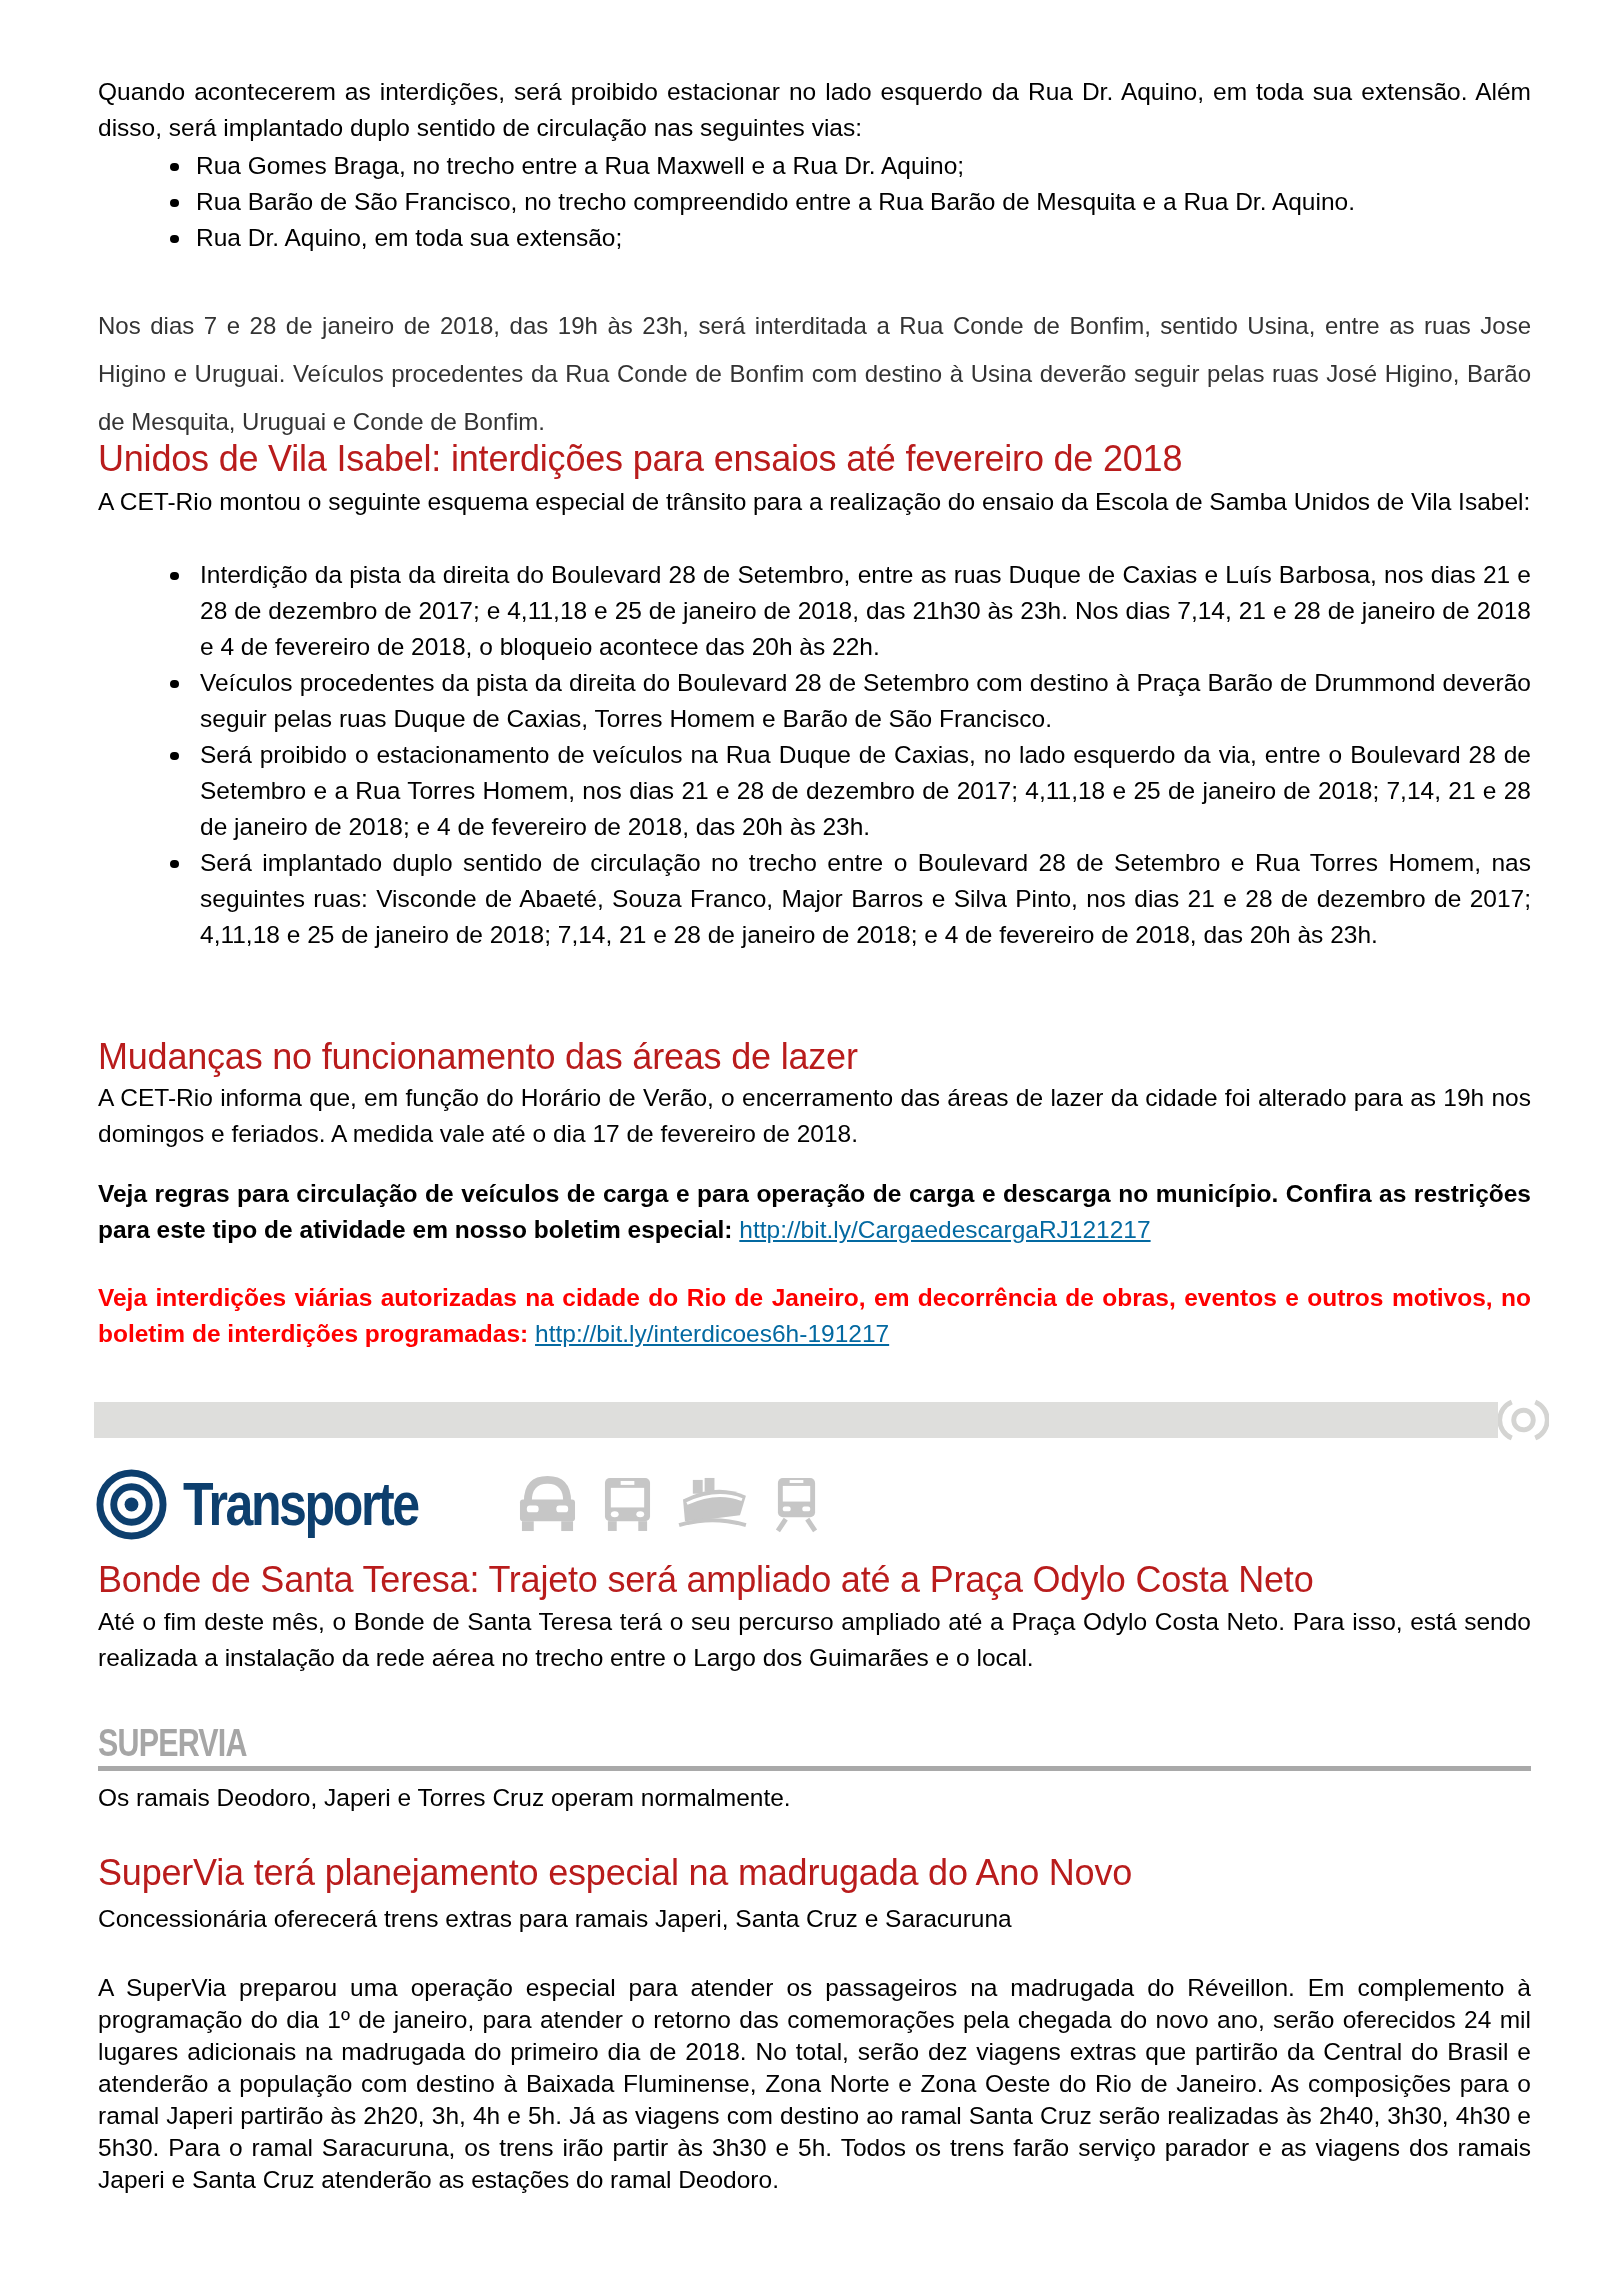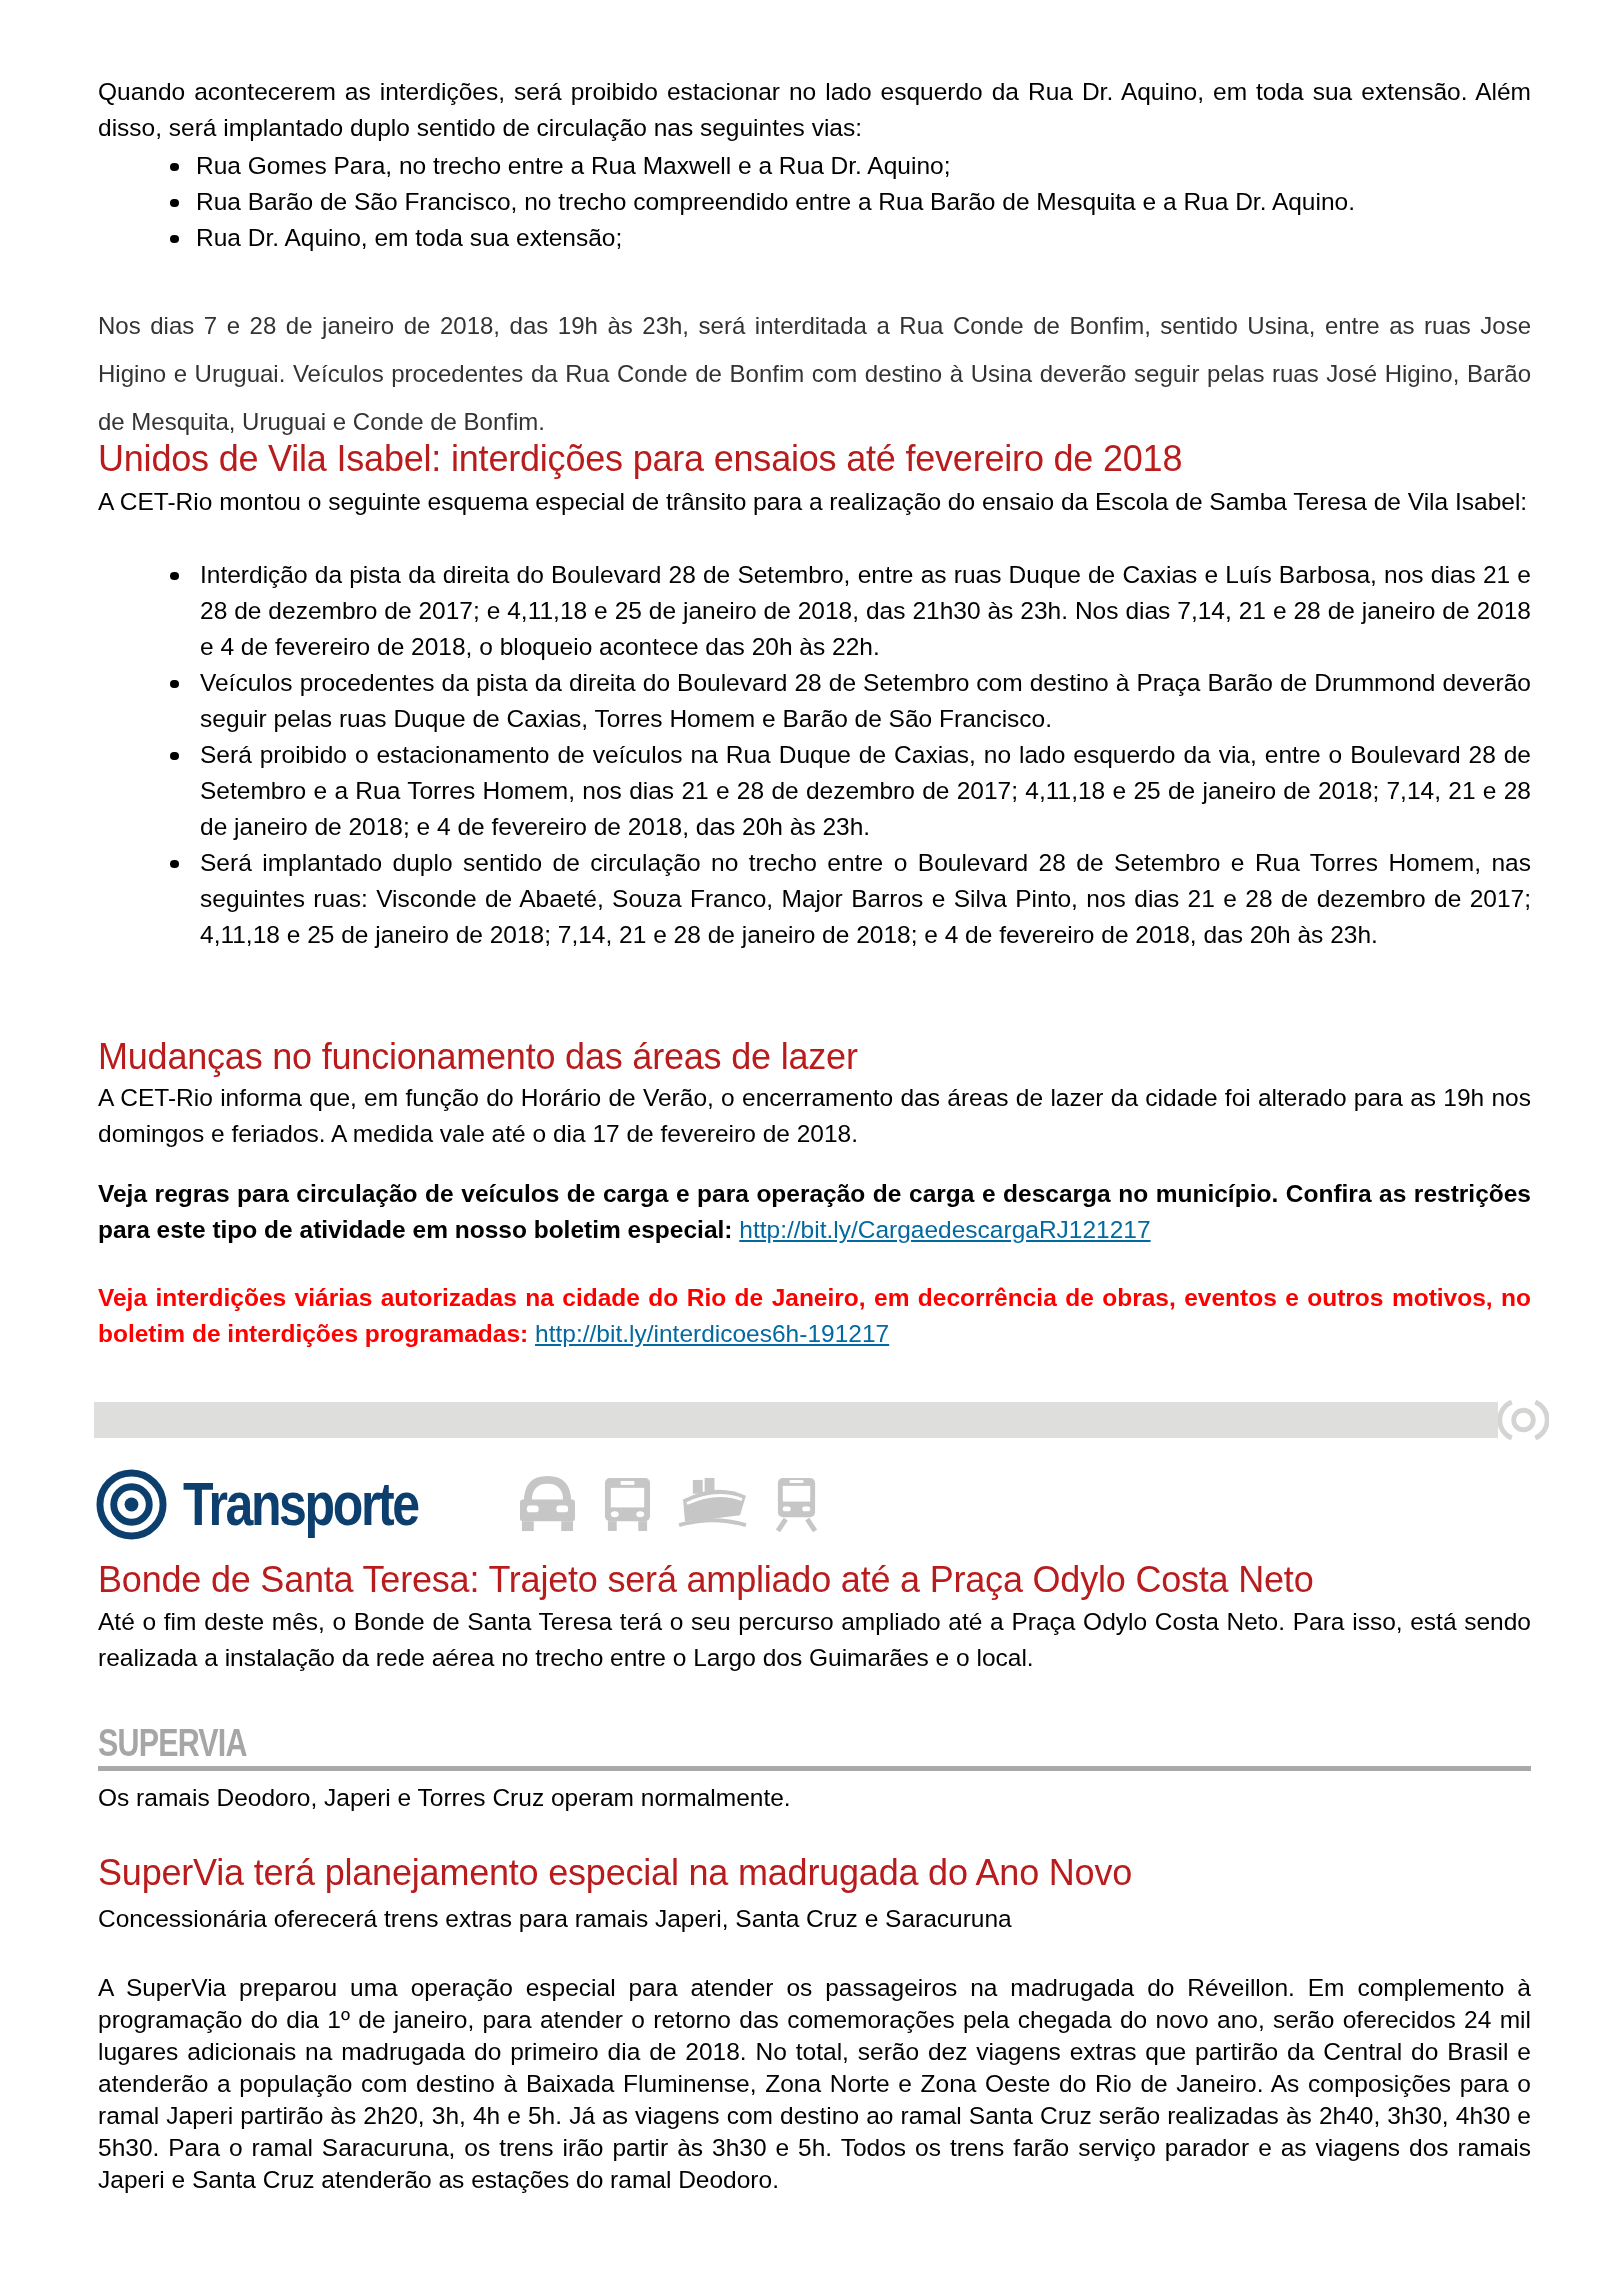--- a/index.html
+++ b/index.html
@@ -48,29 +48,29 @@
   }
   .supervia-rule { height: 4.9px; background: #a9a9a9; width: 1433px; margin-top: 2px; }
 </style>
 </head>
 <body>
 
 <div class="page">
 
   <p class="p" style="position:absolute; top:74px; width:1433px;">Quando acontecerem as interdições, será proibido estacionar no lado esquerdo da Rua Dr. Aquino, em toda sua extensão. Além disso, será implantado duplo sentido de circulação nas seguintes vias:</p>
   <ul class="bl l1" style="position:absolute; top:148px; width:1433px;">
-    <li><span class="dot"></span><span>Rua Gomes Para, no trecho entre a Rua Maxwell e a Rua Dr. Aquino;</span></li>
+    <li><span class="dot"></span><span>Rua Gomes Braga, no trecho entre a Rua Maxwell e a Rua Dr. Aquino;</span></li>
     <li><span class="dot"></span><span>Rua Barão de São Francisco, no trecho compreendido entre a Rua Barão de Mesquita e a Rua Dr. Aquino.</span></li>
     <li><span class="dot"></span><span>Rua Dr. Aquino, em toda sua extensão;</span></li>
   </ul>
 
   <p class="p p-gray" style="position:absolute; top:302px; width:1433px;">Nos dias 7 e 28 de janeiro de 2018, das 19h às 23h, será interditada a Rua Conde de Bonfim, sentido Usina, entre as ruas Jose Higino e Uruguai. Veículos procedentes da Rua Conde de Bonfim com destino à Usina deverão seguir pelas ruas José Higino, Barão de Mesquita, Uruguai e Conde de Bonfim.</p>
 
   <h2 class="h" style="position:absolute; top:437px; width:1433px;">Unidos de Vila Isabel: interdições para ensaios até fevereiro de 2018</h2>
-  <p class="p" style="position:absolute; top:484px; width:1433px;">A CET-Rio montou o seguinte esquema especial de trânsito para a realização do ensaio da Escola de Samba Teresa de Vila Isabel:</p>
+  <p class="p" style="position:absolute; top:484px; width:1433px;">A CET-Rio montou o seguinte esquema especial de trânsito para a realização do ensaio da Escola de Samba Unidos de Vila Isabel:</p>
   <ul class="bl l2" style="position:absolute; top:557px; width:1433px;">
     <li><span class="dot"></span><span>Interdição da pista da direita do Boulevard 28 de Setembro, entre as ruas Duque de Caxias e Luís Barbosa, nos dias 21 e 28 de dezembro de 2017; e 4,11,18 e 25 de janeiro de 2018, das 21h30 às 23h. Nos dias 7,14, 21 e 28 de janeiro de 2018 e 4 de fevereiro de 2018, o bloqueio acontece das 20h às 22h.</span></li>
     <li><span class="dot"></span><span>Veículos procedentes da pista da direita do Boulevard 28 de Setembro com destino à Praça Barão de Drummond deverão seguir pelas ruas Duque de Caxias, Torres Homem e Barão de São Francisco.</span></li>
     <li><span class="dot"></span><span>Será proibido o estacionamento de veículos na Rua Duque de Caxias, no lado esquerdo da via, entre o Boulevard 28 de Setembro e a Rua Torres Homem, nos dias 21 e 28 de dezembro de 2017; 4,11,18 e 25 de janeiro de 2018; 7,14, 21 e 28 de janeiro de 2018; e 4 de fevereiro de 2018, das 20h às 23h.</span></li>
     <li><span class="dot"></span><span>Será implantado duplo sentido de circulação no trecho entre o Boulevard 28 de Setembro e Rua Torres Homem, nas seguintes ruas: Visconde de Abaeté, Souza Franco, Major Barros e Silva Pinto, nos dias 21 e 28 de dezembro de 2017; 4,11,18 e 25 de janeiro de 2018; 7,14, 21 e 28 de janeiro de 2018; e 4 de fevereiro de 2018, das 20h às 23h.</span></li>
   </ul>
 
   <h2 class="h" style="position:absolute; top:1035px; width:1433px;">Mudanças no funcionamento das áreas de lazer</h2>
   <p class="p" style="position:absolute; top:1080px; width:1433px;">A CET-Rio informa que, em função do Horário de Verão, o  encerramento das áreas de lazer da cidade foi alterado para as 19h nos domingos e feriados. A medida vale até o dia 17 de fevereiro de 2018.</p>
 

